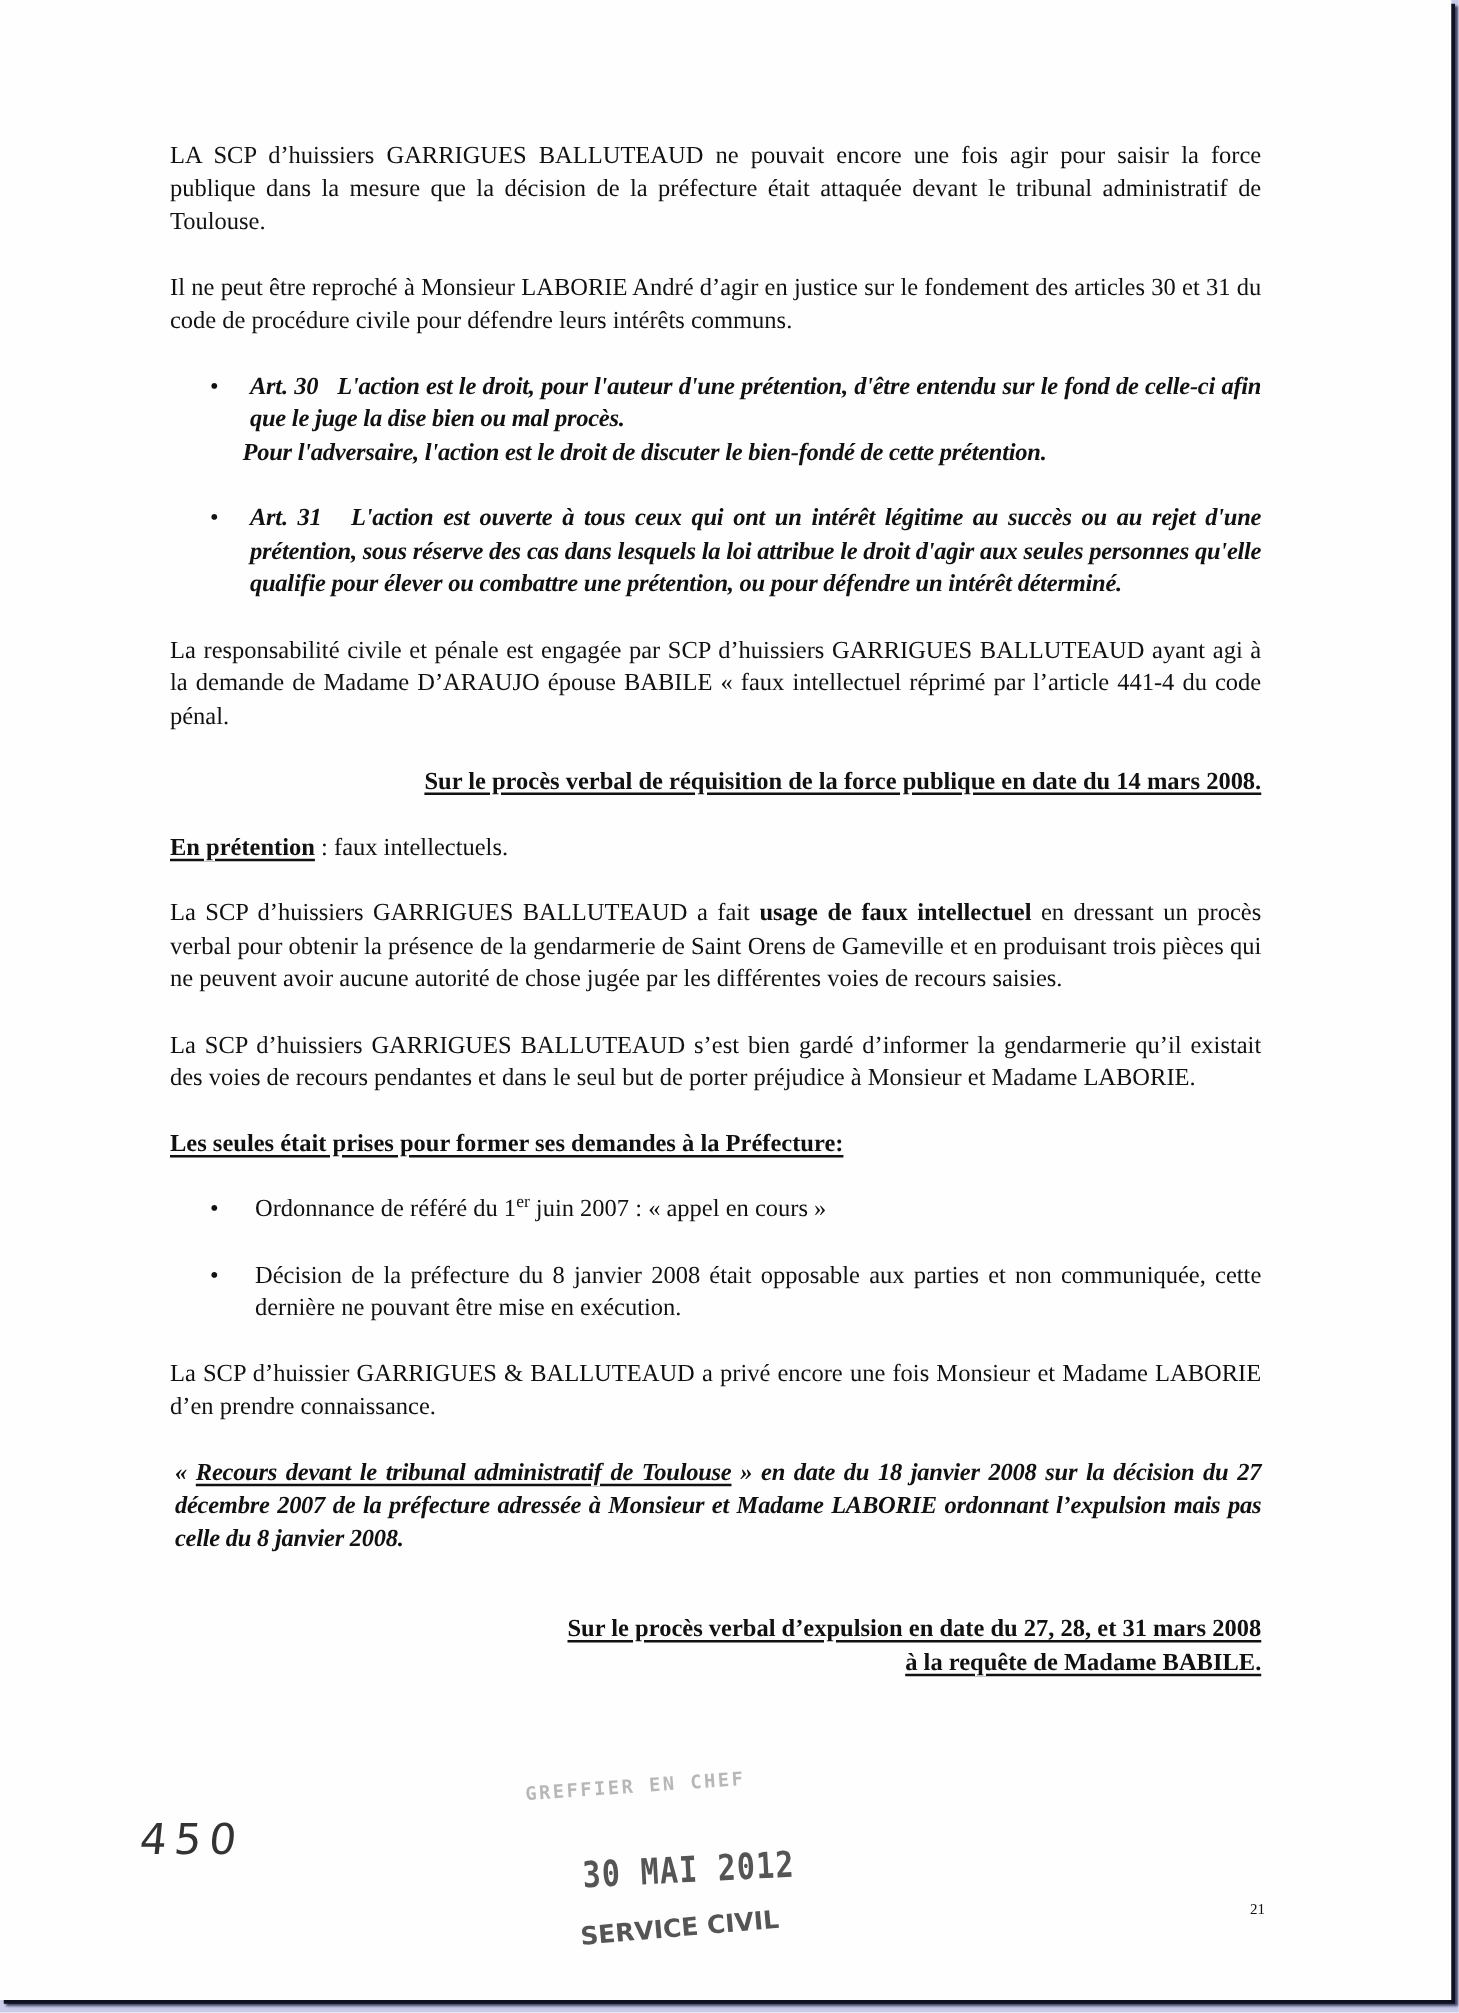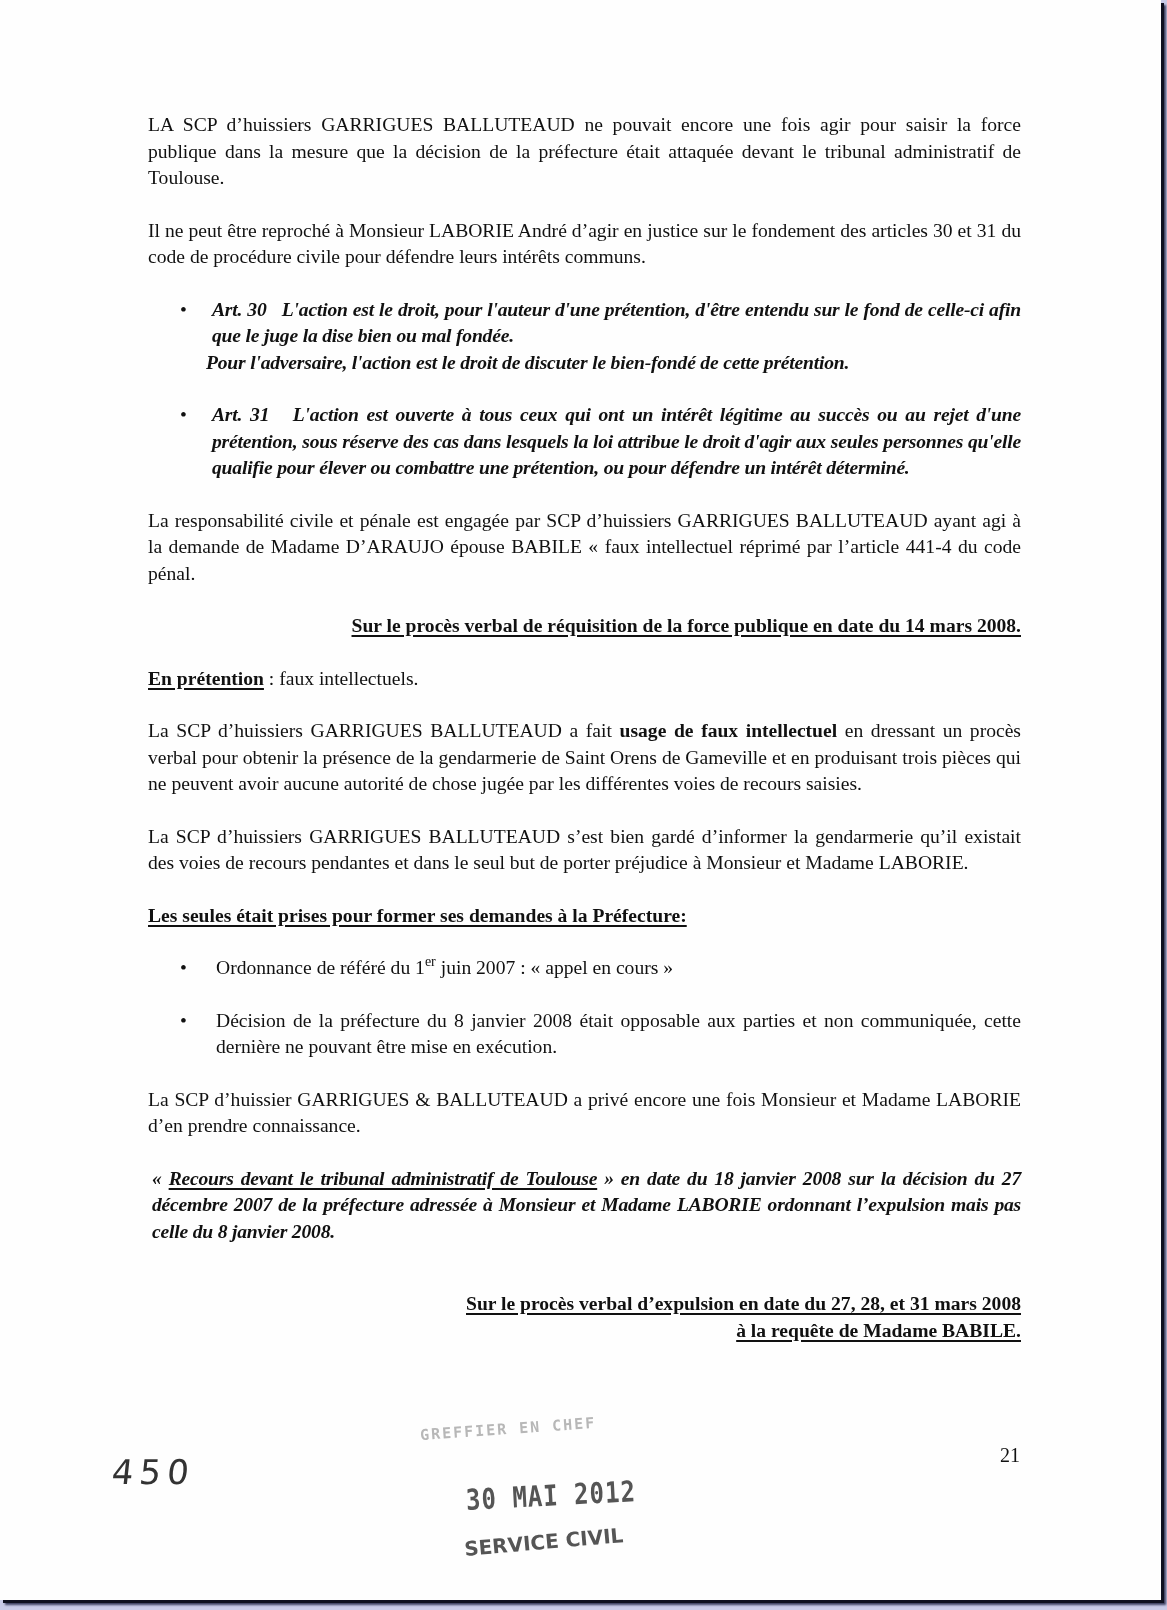--- a/index.html
+++ b/index.html
@@ -8,21 +8,21 @@
       background: #c9cbe8;
       font-family: "Liberation Serif", "DejaVu Serif", serif;
       color: #111;
     }
     .page {
       position: absolute; left: 0; top: 0; width: 1161px; height: 1600px;
       background: #fefefe;
       box-shadow: 3px 3px 0 #0f1020, 5px 5px 2px #3d3f60;
     }
     .content {
-      position: absolute; left: 148px; top: 112px; width: 873px;
+      position: absolute; left: 136px; top: 112px; width: 873px;
       font-size: 19.6px; line-height: 26.5px;
     }
     p { margin: 0; text-align: justify; }
     .gap { height: 26px; }
     .bold { font-weight: bold; }
     .u { text-decoration: underline; text-decoration-thickness: 2px; text-underline-offset: 3px; }
     .ital-bold {
       font-style: italic; font-weight: bold;
       font-family: "Liberation Serif", serif;
       transform-origin: left; letter-spacing: -0.2px;
@@ -40,40 +40,40 @@
       font-family: "DejaVu Sans", sans-serif; font-size: 34px; color: #333;
       letter-spacing: 6px; transform: skew(-6deg);
     }
     .stamp {
       position: absolute; color: #555; font-family: "DejaVu Sans Mono", monospace;
       font-weight: bold;
     }
     .stamp-ghost { left: 420px; top: 1420px; font-size: 15px; color: #9a9a9a; transform: rotate(-4deg); letter-spacing: 2px; opacity: 0.7; }
     .stamp-date { left: 466px; top: 1482px; font-size: 24px; transform: rotate(-3deg) scaleY(1.2); letter-spacing: 1px; }
     .stamp-service { left: 464px; top: 1530px; font-size: 20px; transform: rotate(-5deg); font-family: "DejaVu Sans", sans-serif; }
-    .page-number { position: absolute; left: 1000px; top: 1444px; font-size: 20px; }
+    .page-number { position: absolute; left: 1000px; top: 1520px; font-size: 12px; }
   </style>
 </head>
 <body>
 
 <div class="page">
   <div class="content">
 
     <p>LA SCP d’huissiers GARRIGUES BALLUTEAUD ne pouvait encore une fois agir pour saisir la force publique dans la mesure que la décision de la préfecture était attaquée devant le tribunal administratif de Toulouse.</p>
     <div class="gap"></div>
 
     <p>Il ne peut être reproché à Monsieur LABORIE André d’agir en justice sur le fondement des articles 30 et 31 du code de procédure civile pour défendre leurs intérêts communs.</p>
     <div class="gap"></div>
 
     <ul class="articles">
       <li>
         <span class="bullet">•</span>
         <p class="ital-bold">
           <span>Art. 30</span>&nbsp;&nbsp;
-          <span>L'action est le droit, pour l'auteur d'une prétention, d'être entendu sur le fond de celle-ci afin que le juge la dise bien ou mal fondée.</span>
+          <span>L'action est le droit, pour l'auteur d'une prétention, d'être entendu sur le fond de celle-ci afin que le juge la dise bien ou mal procès.</span>
         </p>
         <p class="ital-bold" style="margin-left:-6px">Pour l'adversaire, l'action est le droit de discuter le bien-fondé de cette prétention.</p>
       </li>
       <div class="gap"></div>
       <li>
         <span class="bullet">•</span>
         <p class="ital-bold">
           <span>Art. 31</span>&nbsp;&nbsp;
           <span>L'action est ouverte à tous ceux qui ont un intérêt légitime au succès ou au rejet d'une prétention, sous réserve des cas dans lesquels la loi attribue le droit d'agir aux seules personnes qu'elle qualifie pour élever ou combattre une prétention, ou pour défendre un intérêt déterminé.</span>
         </p>

